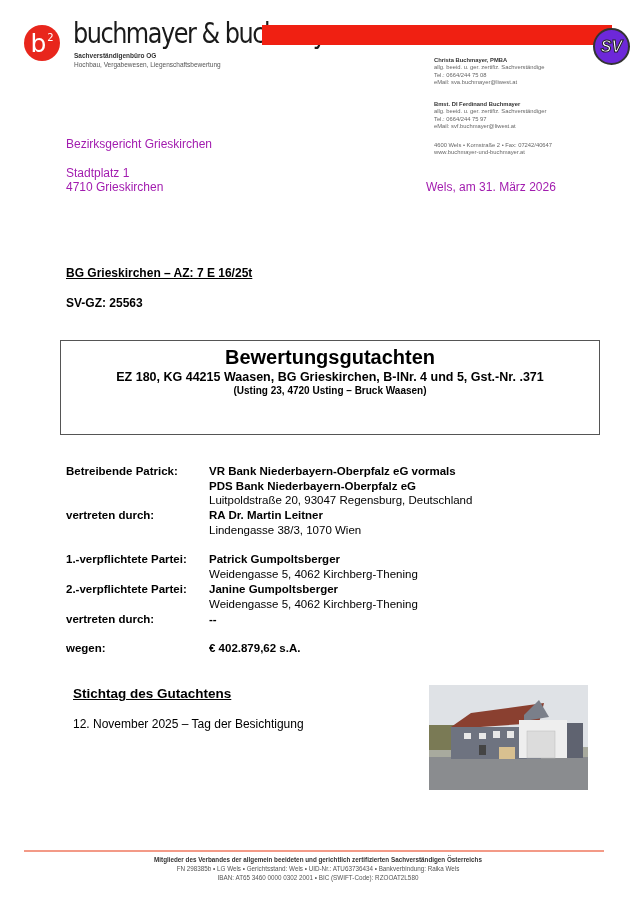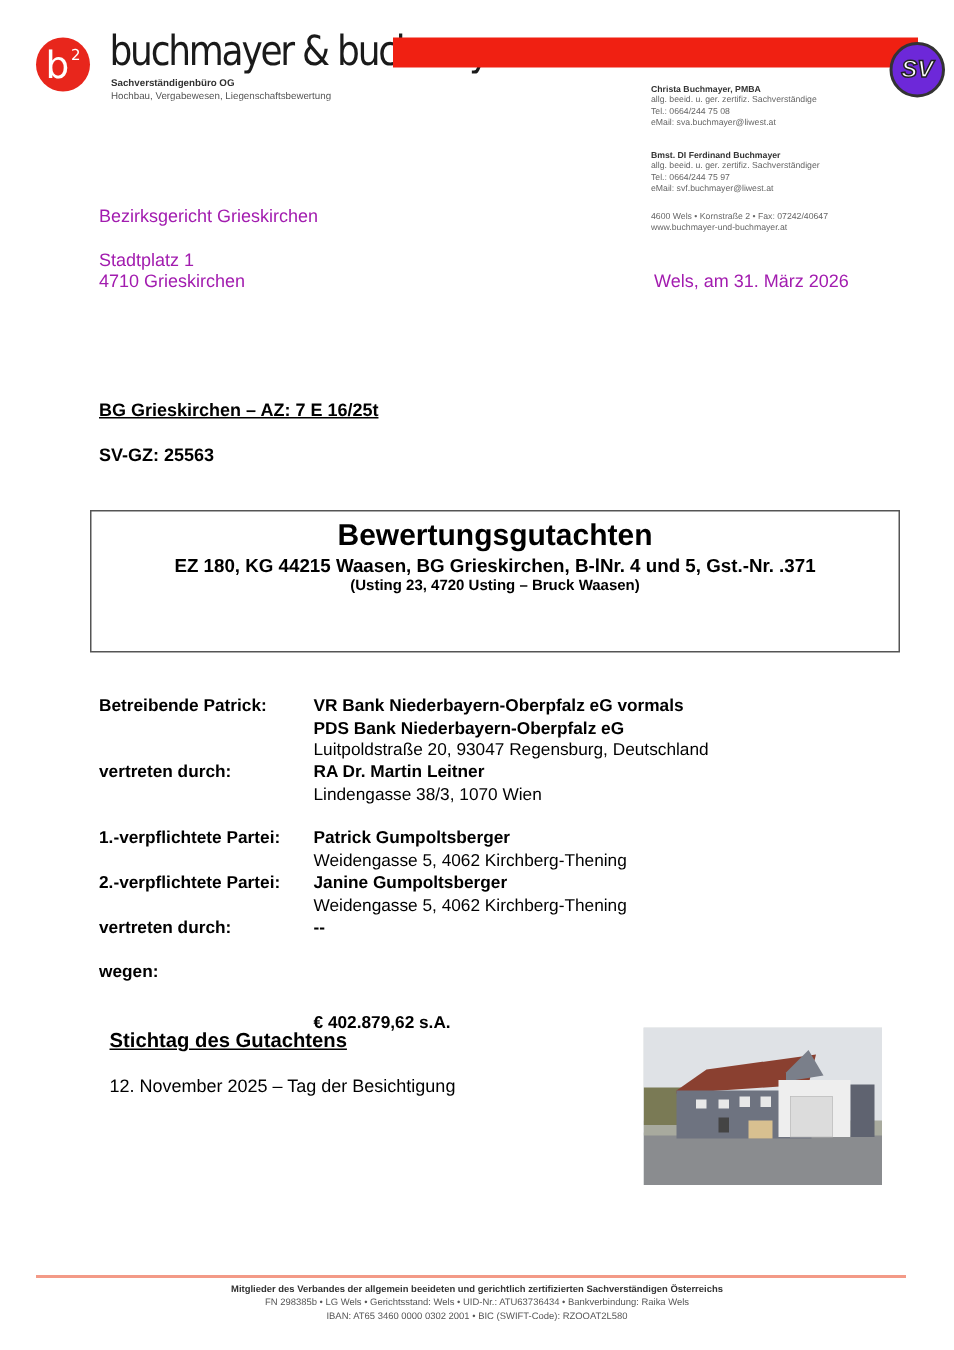--- a/index.html
+++ b/index.html
@@ -30,21 +30,21 @@
     -webkit-text-stroke: 1px #222;
   }
   .contact { left: 434px; font-size: 5.8px; color: #666; line-height: 7.4px; }
   .contact b { color: #333; }
 
   
   .body-text { font-size: 12px; color: #a21caf; }
   .court { left: 66px; top: 137px; }
   .street { left: 66px; top: 166px; }
   .city { left: 66px; top: 180px; }
-  .date { left: 436px; top: 180px; }
+  .date { left: 426px; top: 180px; }
 
   .az { left: 66px; top: 266px; font-size: 12px; font-weight: bold; text-decoration: underline; }
   .svgz { left: 66px; top: 296px; font-size: 12px; font-weight: bold; }
 
   
   .title-box {
     left: 60px; top: 340px; width: 540px; height: 95px; border: 1px solid #555;
     box-sizing: border-box; text-align: center;
   }
   .title-main { margin-top: 5px; font-size: 20px; font-weight: bold; text-align: center; }
@@ -123,21 +123,21 @@
 <div class="abs party-label" style="top:553px;">1.-verpflichtete Partei:</div>
 <div class="abs party-val b" style="top:553px;">Patrick Gumpoltsberger</div>
 <div class="abs party-val" style="top:568px;">Weidengasse 5, 4062 Kirchberg-Thening</div>
 <div class="abs party-label" style="top:583px;">2.-verpflichtete Partei:</div>
 <div class="abs party-val b" style="top:583px;">Janine Gumpoltsberger</div>
 <div class="abs party-val" style="top:598px;">Weidengasse 5, 4062 Kirchberg-Thening</div>
 <div class="abs party-label" style="top:613px;">vertreten durch:</div>
 <div class="abs party-val b" style="top:613px;">--</div>
 
 <div class="abs party-label" style="top:642px;">wegen:</div>
-<div class="abs party-val b" style="top:642px;margin-top:34px;">€ 402.879,62 s.A.</div>
+<div class="abs party-val b" style="top:642px;">€ 402.879,62 s.A.</div>
 
 <div class="abs stichtag-h">Stichtag des Gutachtens</div>
 <div class="abs stichtag-v">12. November 2025 – Tag der Besichtigung</div>
 
 <div class="abs photo">
   <svg width="159" height="105" viewBox="0 0 159 105">
     <rect x="0" y="0" width="159" height="105" fill="#dfe2e6"></rect>
     <rect x="0" y="70" width="159" height="35" fill="#8a8c8f"></rect>
     <rect x="0" y="62" width="159" height="10" fill="#a8aa9e"></rect>
     <rect x="0" y="40" width="25" height="25" fill="#7a7a55"></rect>

